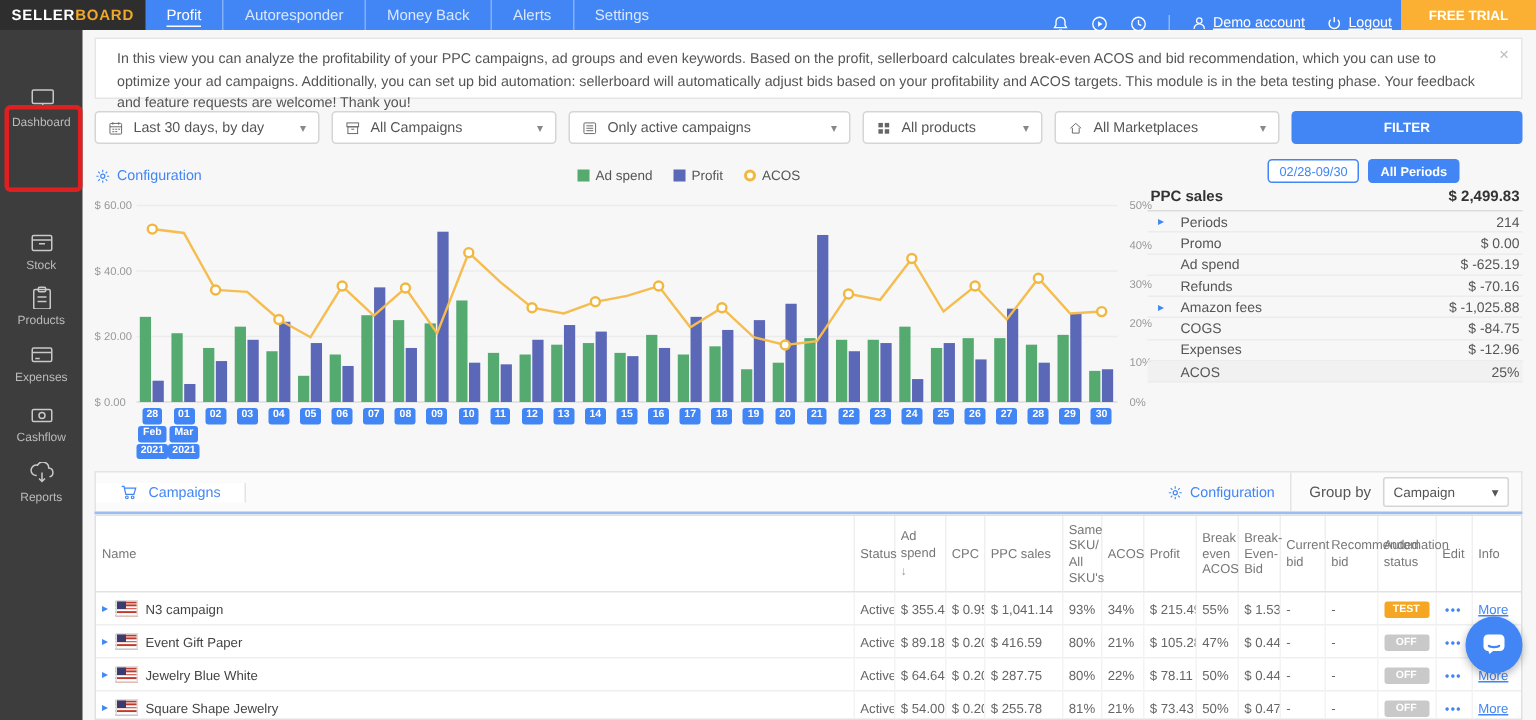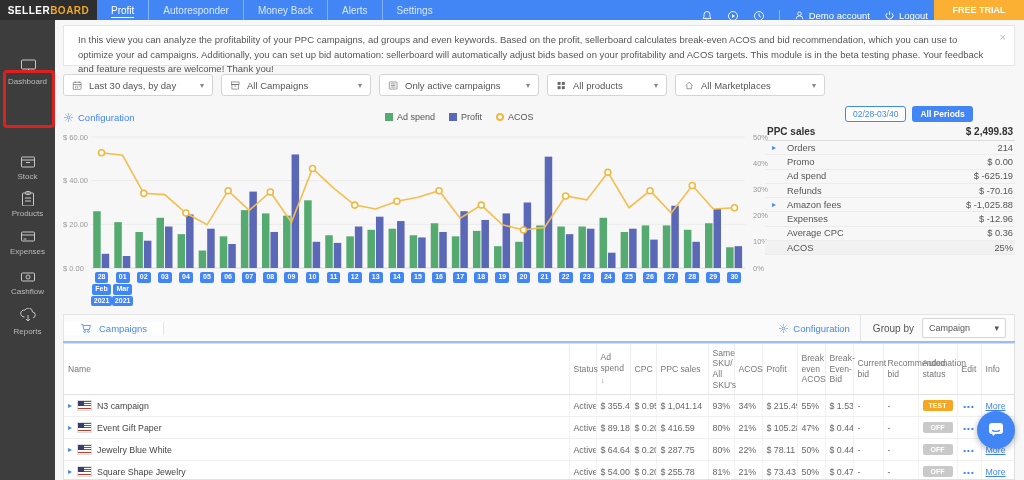--- a/index.html
+++ b/index.html
@@ -211,21 +211,21 @@
       <span class="icon ">
         <svg viewBox="0 0 17 16" width="100%" height="100%" stroke-width="1">
           <rect x="2" y="2.5" width="12" height="4" fill="none" stroke="currentColor"></rect>
           <rect x="3" y="6.5" width="10" height="7" fill="none" stroke="currentColor"></rect>
           <path d="M6.5 9h3" stroke="currentColor"></path>
         </svg>
       </span>
       <span>All Campaigns</span>
       <span class="caret">▾</span>
     </div>
-    <div class="dropdown" style="width:160px">
+    <div class="dropdown" style="width:188px">
       <span class="icon ">
         <svg viewBox="0 0 17 16" width="100%" height="100%" stroke-width="1">
           <rect x="2" y="2.5" width="12" height="11" rx="1" fill="none" stroke="currentColor"></rect>
           <path d="M4.5 5.5h7M4.5 8h7M4.5 10.5h7" stroke="currentColor"></path>
         </svg>
       </span>
       <span>Only active campaigns</span>
       <span class="caret">▾</span>
     </div>
     <div class="dropdown" style="width:120px">
@@ -243,20 +243,21 @@
     <div class="dropdown" style="width:150px">
       <span class="icon ">
         <svg viewBox="0 0 17 16" width="100%" height="100%" stroke-width="1">
           <path d="M2.5 8l5.5-5 5.5 5" fill="none" stroke="currentColor"></path>
           <path d="M4.5 7.5V13h7V7.5" fill="none" stroke="currentColor"></path>
         </svg>
       </span>
       <span>All Marketplaces</span>
       <span class="caret">▾</span>
     </div>
+    <div class="filter-btn">FILTER</div>
   </div>
 
 <div class="config-link">
   <svg viewBox="0 0 16 16" width="11" height="11">
       <circle cx="8" cy="8" r="2" fill="none" stroke="#4286f5" stroke-width="1.2"></circle>
       <path d="M8 1.8v2.2M8 12v2.2M1.8 8h2.2M12 8h2.2M3.6 3.6l1.6 1.6M10.8 10.8l1.6 1.6M12.4 3.6l-1.6 1.6M5.2 10.8l-1.6 1.6" stroke="#4286f5" stroke-width="1.1"></path>
     </svg>
   <span>Configuration</span>
 </div>
 <div class="legend" id="legend">
@@ -267,21 +268,21 @@
     <span class="item">
       <span class="sw" style="background:#5b67b7"></span>
       <span>Profit</span>
     </span>
     <span class="item">
       <span class="sw circle" style="border-color:#f0b840"></span>
       <span>ACOS</span>
     </span>
   </div>
 <div class="period-btns">
-  <span class="chip-outline">02/28-03/40</span>
+  <span class="chip-outline">02/28-09/30</span>
   <span class="chip-solid">All Periods</span>
 </div>
 
 <div class="chart-wrap">
   <svg id="chart-svg" width="712" height="144">
       <line x1="28" y1="140" x2="682" y2="140" stroke="#dcdcdc" stroke-width="1"></line>
       <text x="0" y="142.5" font-size="7.5" fill="#999">$ 0.00</text>
       <line x1="28" y1="96.33333333333334" x2="682" y2="96.33333333333334" stroke="#ececec" stroke-width="1"></line>
       <text x="0" y="98.83333333333334" font-size="7.5" fill="#999">$ 20.00</text>
       <line x1="28" y1="52.66666666666667" x2="682" y2="52.66666666666667" stroke="#ececec" stroke-width="1"></line>
@@ -476,47 +477,47 @@
 </div>
 
 <div class="stats">
   <div class="trow">
     <span>PPC sales</span>
     <span>$ 2,499.83</span>
   </div>
   <div id="statrows">
       <div class="srow">
         <span class="arr">▸</span>
-        <span>Orders</span>
+        <span>Periods</span>
         <span>214</span>
       </div>
       <div class="srow">
         <span>Promo</span>
         <span>$ 0.00</span>
       </div>
       <div class="srow">
         <span>Ad spend</span>
         <span>$ -625.19</span>
       </div>
       <div class="srow">
         <span>Refunds</span>
         <span>$ -70.16</span>
       </div>
       <div class="srow">
         <span class="arr">▸</span>
         <span>Amazon fees</span>
         <span>$ -1,025.88</span>
       </div>
       <div class="srow">
+        <span>COGS</span>
+        <span>$ -84.75</span>
+      </div>
+      <div class="srow">
         <span>Expenses</span>
         <span>$ -12.96</span>
-      </div>
-      <div class="srow">
-        <span>Average CPC</span>
-        <span>$ 0.36</span>
       </div>
       <div class="srow hl">
         <span>ACOS</span>
         <span>25%</span>
       </div>
     </div>
 </div>
 
 <div class="tabsbar">
   <div id="tabs" style="display:flex;align-items:center;">

